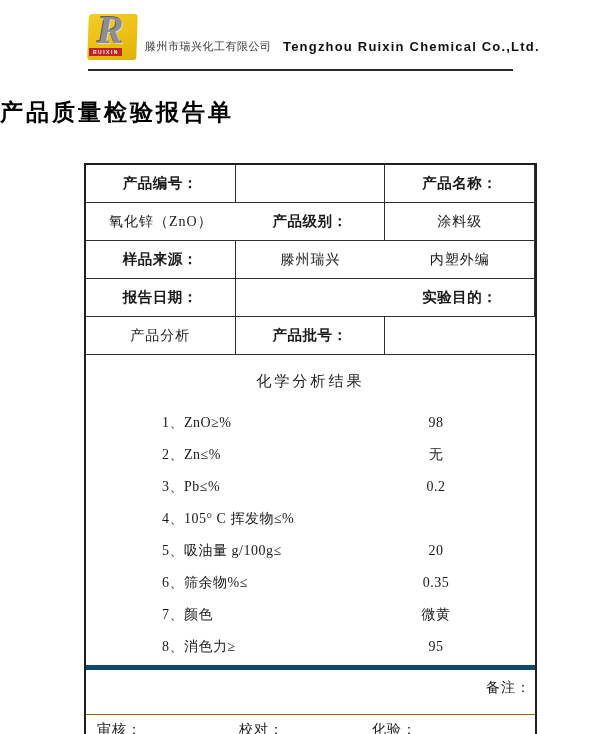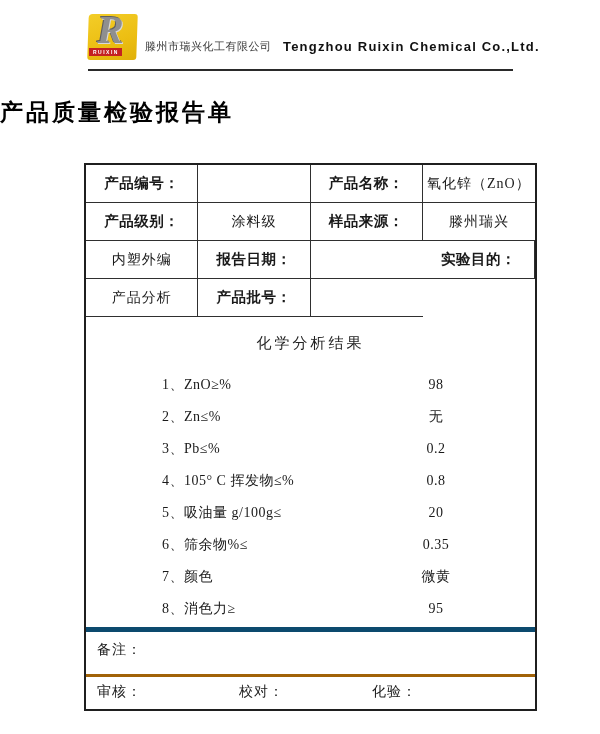--- a/index.html
+++ b/index.html
@@ -40,40 +40,40 @@
     position:absolute; left:0; top:97px; width:600px; text-align:left;
     font-family:"Liberation Sans", sans-serif; font-weight:bold;
     font-size:23px; letter-spacing:3px; color:#000000;
   }
 
   
   .report-table {
     position:absolute; left:84px; top:163px; width:453px;
     border:2px solid #1f1f1f; background:#ffffff;
   }
-  .info-grid { display:grid; grid-template-columns:repeat(4, 1fr); }
+  .info-grid { display:grid; grid-template-columns:repeat(3, 1fr); }
   .cell {
     height:38px; display:flex; align-items:center; justify-content:center;
     border-bottom:1px solid #2f2f2f; border-right:1px solid #2f2f2f;
     font-size:14px; overflow:hidden; white-space:nowrap;
   }
   .cell.last { border-right:none; }
   .cell.label { font-family:"Liberation Sans", sans-serif; font-weight:bold; font-size:14.5px; letter-spacing:0.5px; }
   .cell.value { font-family:"Liberation Serif", serif; letter-spacing:1px; }
 
   .analysis { height:315px; border-bottom:5px solid #0c4a6e; position:relative; }
   .analysis-heading {
     padding-top:17px; text-align:center; font-size:15px; letter-spacing:3px; color:#222222;
   }
   .analysis-items { margin-top:16px; }
   .item { position:relative; height:32px; line-height:32px; font-size:14px; letter-spacing:0.5px; }
   .item-name { margin-left:76px; }
   .item-value { position:absolute; left:300px; top:0; width:100px; text-align:center; }
 
-  .remarks-row { height:45px; border-bottom:3px solid #a16207; padding:9px 18px 0 11px; font-size:14px; letter-spacing:1px; }
+  .remarks-row { height:45px; border-bottom:1px solid #a16207; padding:9px 4px 0 11px; font-size:14px; letter-spacing:1px;text-align:right; }
 
   .signoff-row { position:relative; height:32px; font-size:14px; letter-spacing:1px; }
   .signoff-row span { position:absolute; top:0; line-height:30px; }
   .signoff-review { left:11px; }
   .signoff-proofread { left:153px; }
   .signoff-assay { left:286px; }
 </style>
 </head>
 <body>
 
@@ -124,21 +124,20 @@
         <div class="item">
           <span class="item-name">2、Zn≤%</span>
           <span class="item-value">无</span>
         </div>
         <div class="item">
           <span class="item-name">3、Pb≤%</span>
           <span class="item-value">0.2</span>
         </div>
         <div class="item">
           <span class="item-name">4、105° C 挥发物≤%</span>
-          <span class="item-value">0.8</span>
         </div>
         <div class="item">
           <span class="item-name">5、吸油量 g/100g≤</span>
           <span class="item-value">20</span>
         </div>
         <div class="item">
           <span class="item-name">6、筛余物%≤</span>
           <span class="item-value">0.35</span>
         </div>
         <div class="item">

